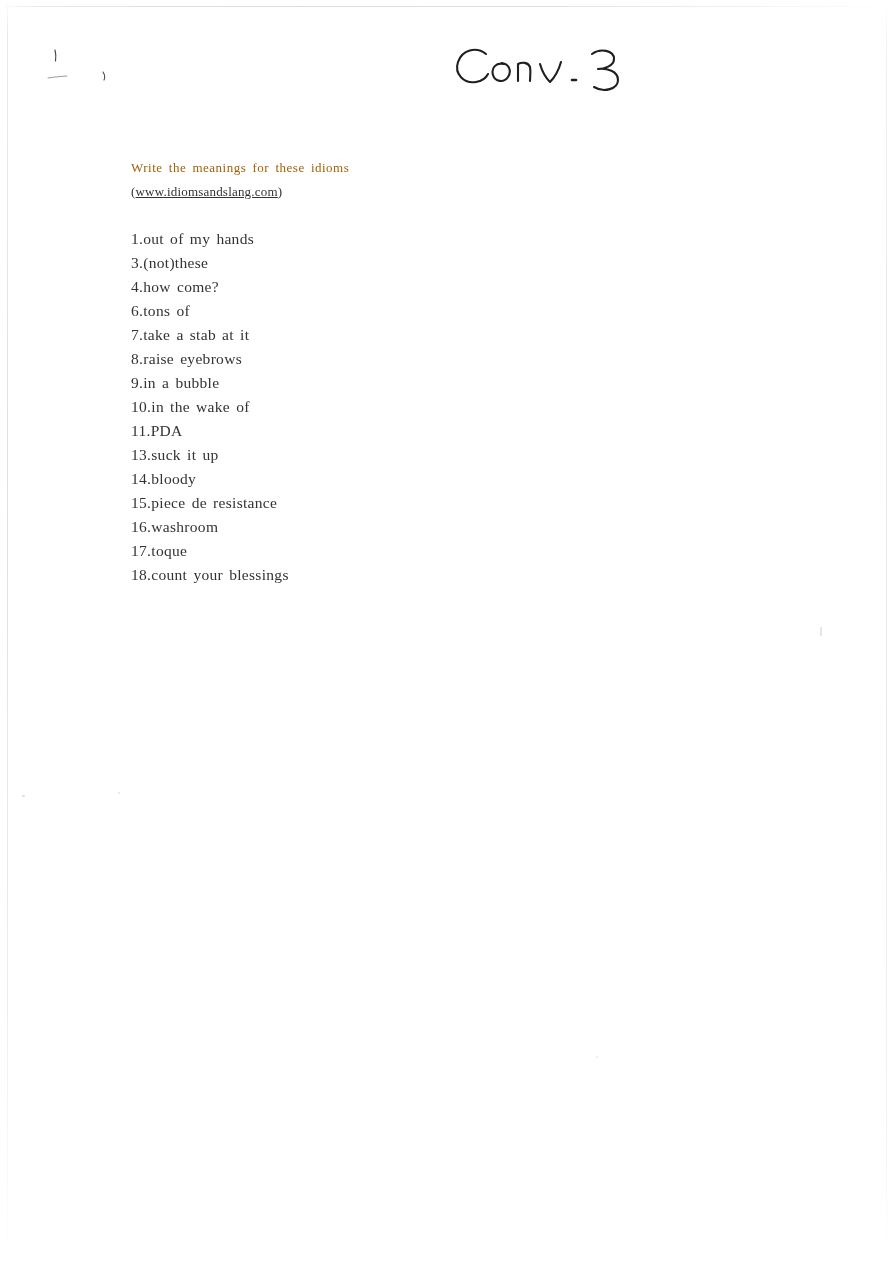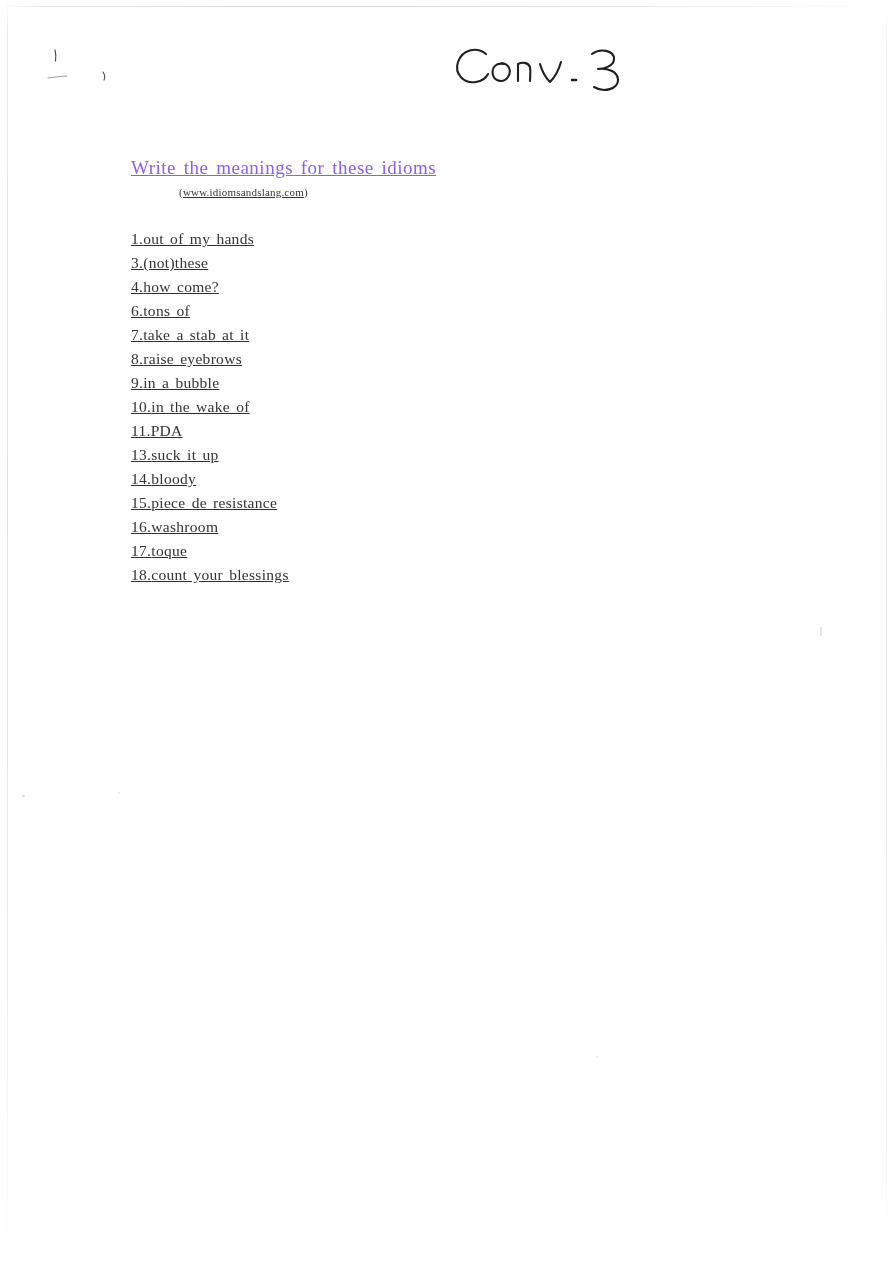--- a/index.html
+++ b/index.html
@@ -70,43 +70,40 @@
 
   .doc-body {
     position: absolute;
     left: 131px;
     top: 156px;
     width: 560px;
     color: #2e2e2e;
     font-family: "Liberation Serif", serif;
   }
   .instruction {
-    font-size: 19px;
+    font-size: 13px;
     letter-spacing: 0.5px;
     word-spacing: 2.5px;
     line-height: 24px;
-    color: #8b5cf6;
-    text-decoration: underline;
+    color: #a16207;
   }
   .url-line {
-    font-size: 11px;
+    font-size: 13px;
     line-height: 24px;
     letter-spacing: 0.2px;
     color: #333333;
-    margin-left: 48px;
   }
   .url-link {
     text-decoration: underline;
     color: #333333;
   }
   .idiom-list {
     margin: 23px 0 0 0;
     padding: 0;
     list-style: none;
-    text-decoration: underline;
   }
   .idiom-item {
     font-size: 15.5px;
     line-height: 24px;
     letter-spacing: 0.3px;
     word-spacing: 2px;
     color: #333333;
     white-space: pre;
   }
 </style>

